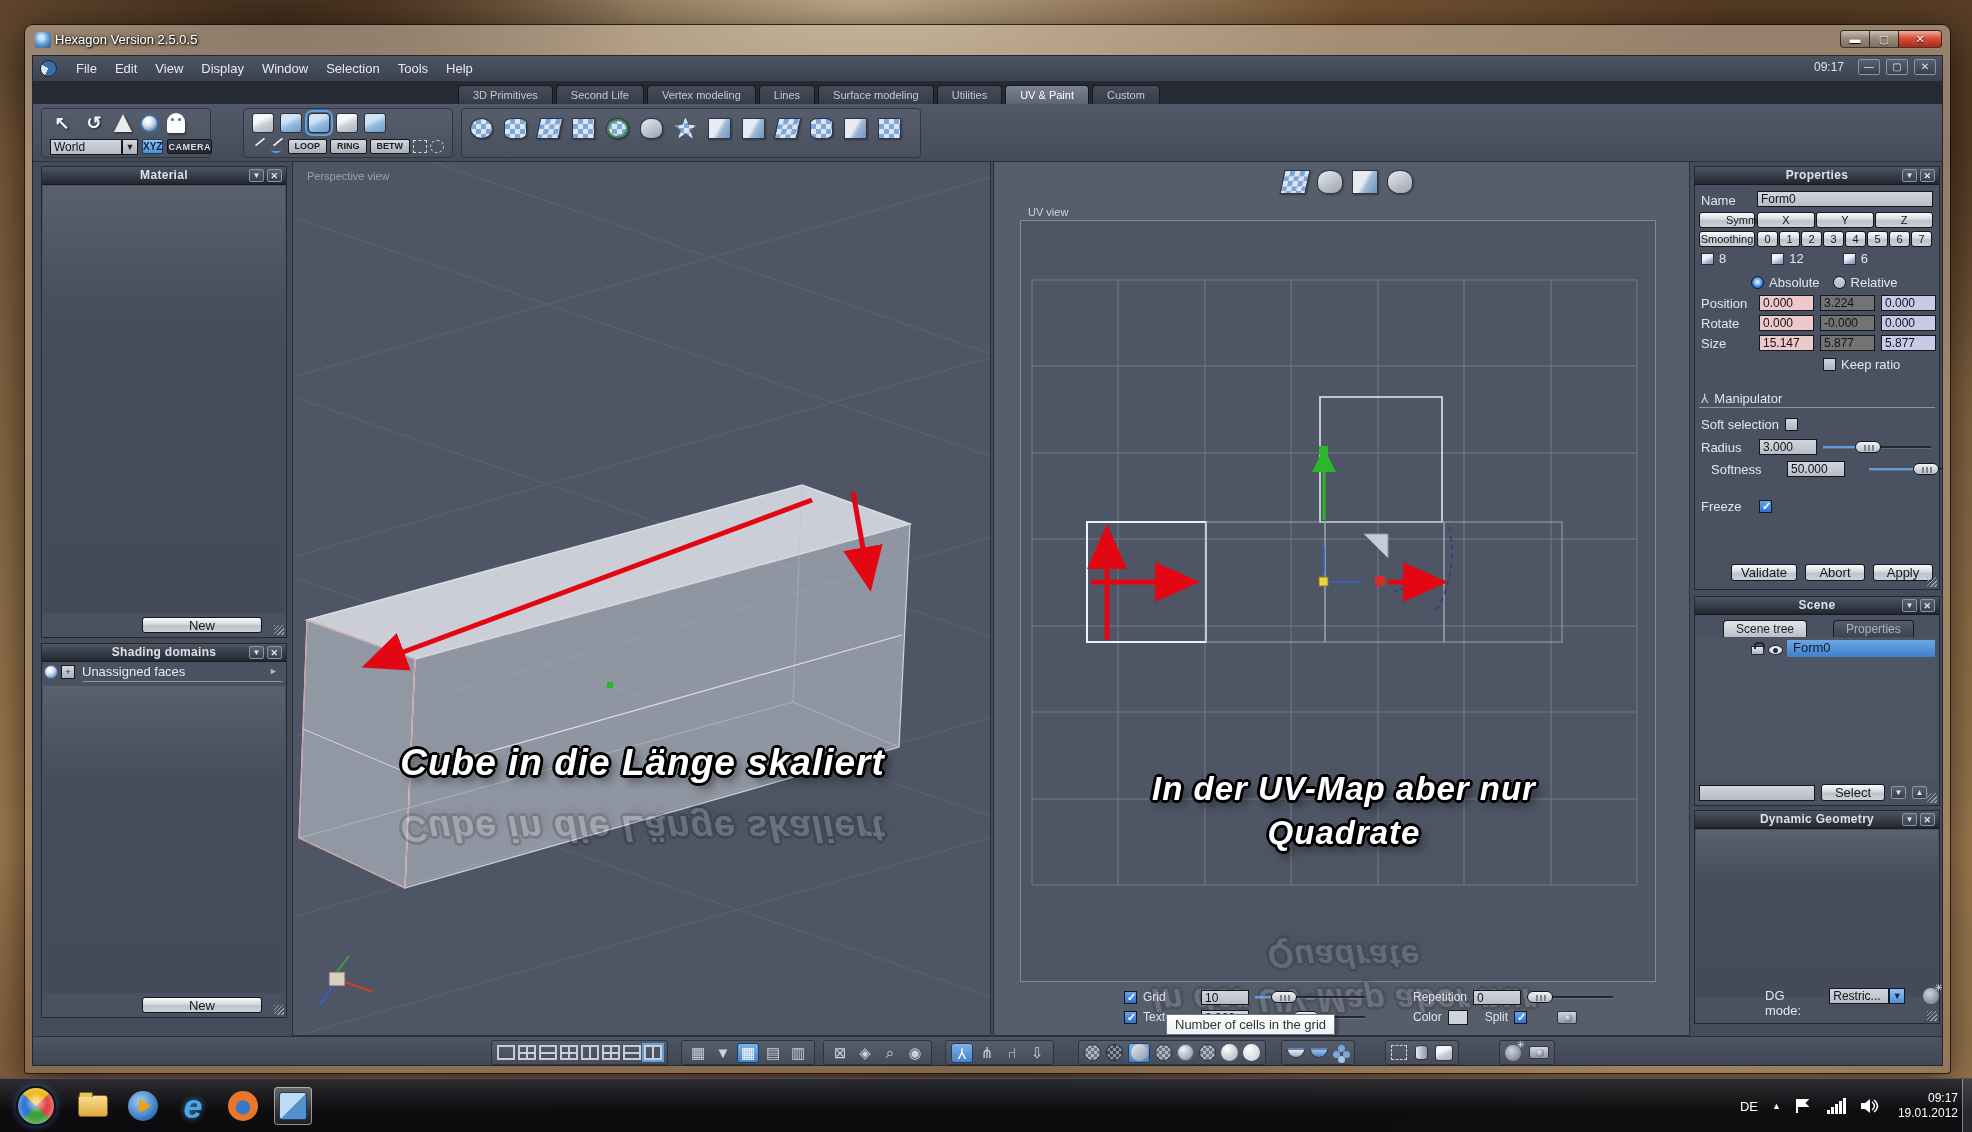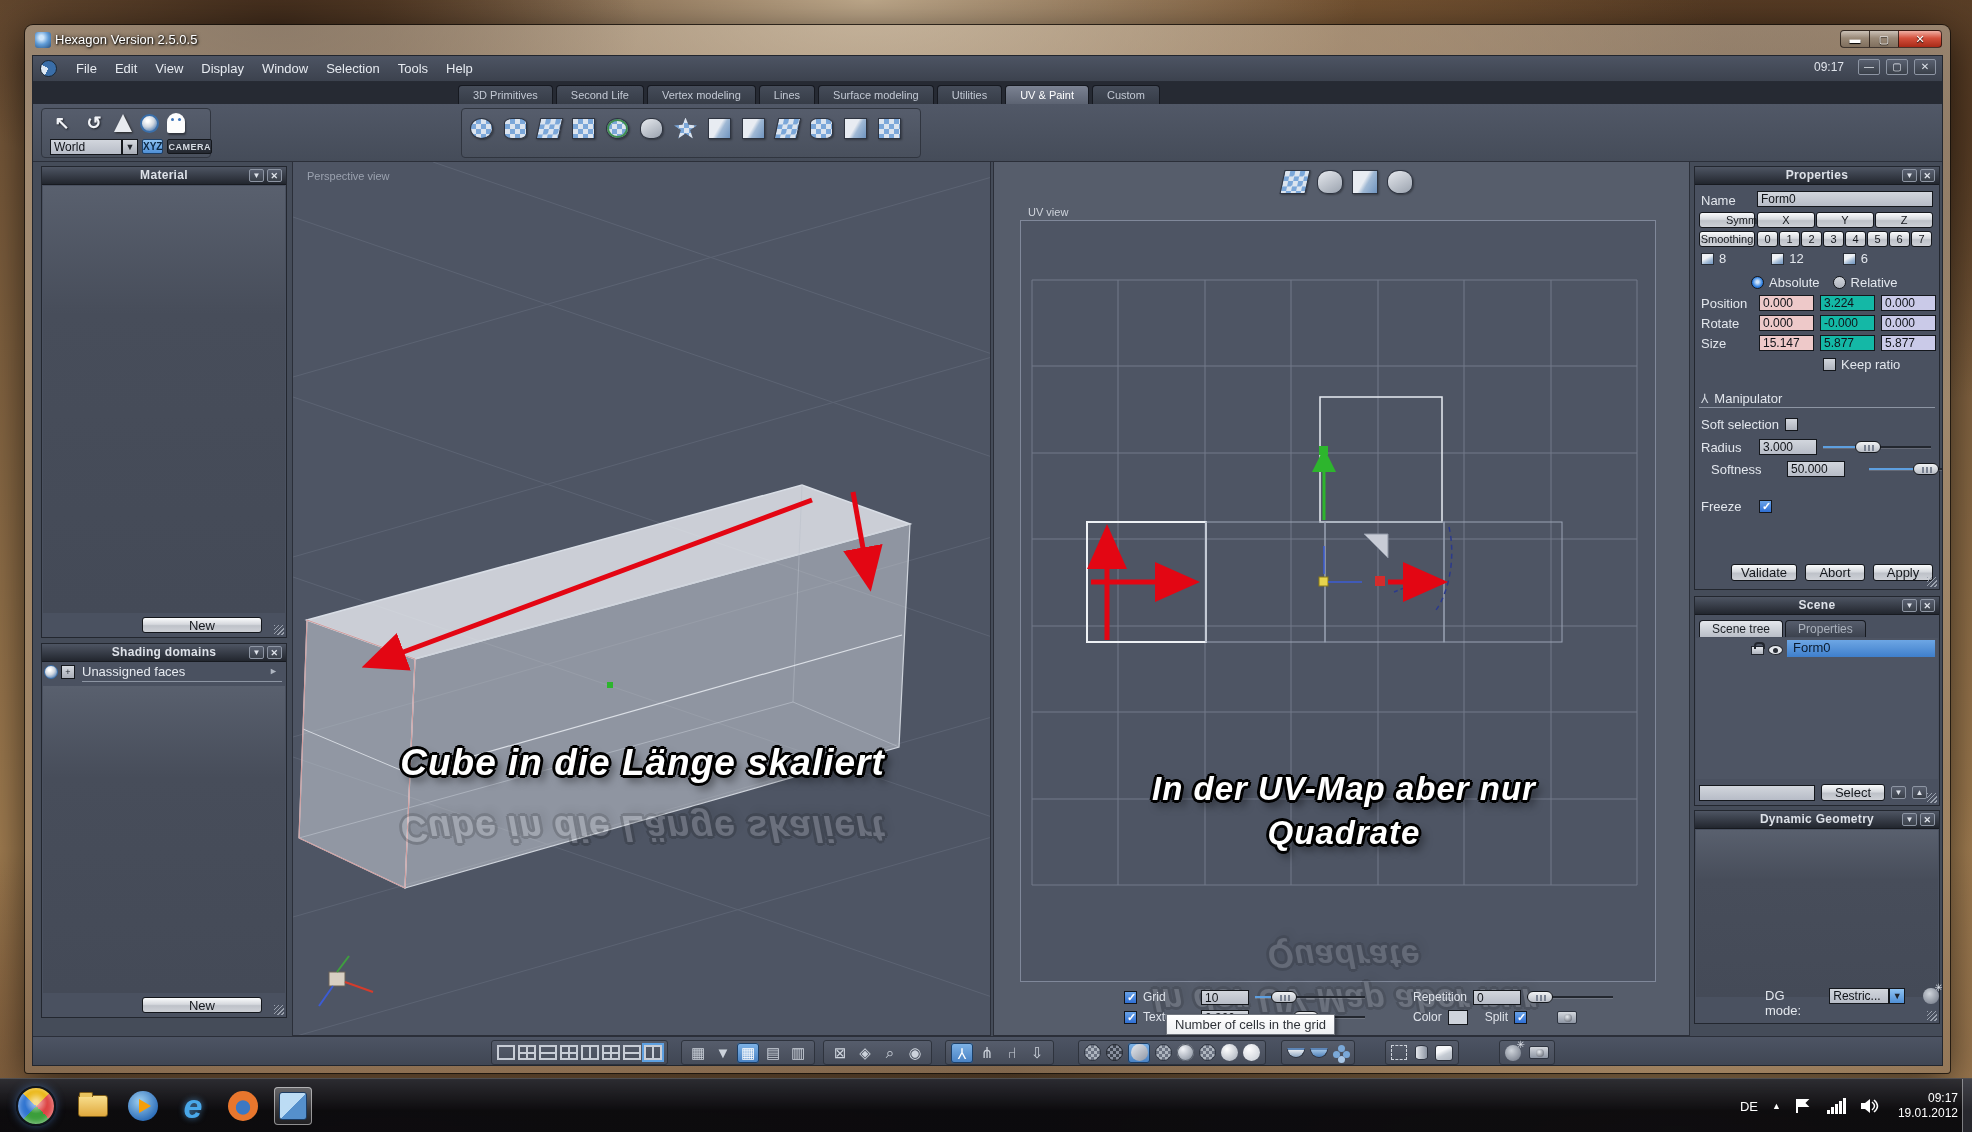--- a/index.html
+++ b/index.html
@@ -77,21 +77,21 @@
 
 .panel{background:#4a5160;border:1px solid #23272f;}
 .phead{position:relative;height:18px;background:linear-gradient(#4e5563,#22262e);border-bottom:1px solid #171a20;color:#dde1e8;font-size:12px;font-weight:bold;text-align:center;line-height:17px;letter-spacing:.3px;}
 .hctl{position:absolute;top:2px;width:15px;height:13px;border:1px solid #8d95a3;border-radius:2px;background:linear-gradient(#596070,#3a4049);color:#dfe3ea;font-size:8px;text-align:center;line-height:12px;}
 .hctl.a{right:22px;}
 .hctl.x{right:4px;font-size:9px;}
 .pbody{position:absolute;left:1px;right:1px;background:linear-gradient(#59606e,#474d5a 30%,#444a57);}
 .btn{background:linear-gradient(#fafbfc,#d6d9de 45%,#bec2c9 55%,#ced1d7);border:1px solid #14171c;border-radius:3px;color:#15181d;font-size:13px;text-align:center;}
 .grip{width:10px;height:10px;background:repeating-linear-gradient(135deg,#9aa1ad 0 1px,transparent 1px 3px);}
 .fld{background:linear-gradient(#d2d6dd,#b7bcc7);border:1px solid #14171c;color:#101318;font-size:12px;padding:0 3px;height:16px;line-height:15px;}
-.fx{background:#eec9c9;}.fy{background:#14b8a6;}.fz{background:#cacae8;}
+.fx{background:#eec9c9;}.fy{background:#737373;}.fz{background:#cacae8;}
 .ckb{width:13px;height:13px;border:1px solid #14171c;background:linear-gradient(#d2d6dd,#aeb3bd);}
 .ckb.on{background:linear-gradient(#6aa3e8,#2f6fd4);position:relative;}
 .ckb.on::after{content:"✓";position:absolute;left:2px;top:-1px;color:#fff;font-size:11px;font-weight:bold;}
 .radio{width:13px;height:13px;border-radius:50%;border:1px solid #14171c;background:linear-gradient(#d2d6dd,#aeb3bd);}
 .radio.on{background:radial-gradient(circle at 50% 45%,#cfe4fa 15%,#2f7fe0 60%,#1b4f94);}
 .slider{position:relative;height:14px;}
 .slider .track{position:absolute;left:0;right:0;top:6px;height:2px;background:#23272f;box-shadow:0 1px 0 rgba(255,255,255,.15);}
 .slider .fillb{position:absolute;left:0;top:6px;height:2px;background:#5d9fe0;}
 .slider .thumb{position:absolute;top:1px;width:26px;height:12px;border:1px solid #14171c;border-radius:6px;background:linear-gradient(#f0f2f4,#b9bec7);}
 .slider .thumb::after{content:"";position:absolute;left:8px;top:3px;width:10px;height:6px;background:repeating-linear-gradient(90deg,#7a8291 0 2px,transparent 2px 4px);}
@@ -140,21 +140,21 @@
 .ff{width:30px;height:30px;border-radius:50%;background:radial-gradient(circle at 50% 55%,#3b78c3 30%,#e8762d 34% 72%,#f8b33d);}
 .hexic{width:28px;height:28px;background:linear-gradient(135deg,#bcdcf4 0 50%,#5590cc 50%);border:1px solid #1c3c62;border-radius:3px;}
 .tray{right:14px;top:0;height:54px;display:flex;align-items:center;gap:14px;color:#fff;}
 .sigbars{display:flex;align-items:flex-end;gap:1px;}
 .sigbars i{display:block;width:3px;background:#fff;}
 .clockbox{text-align:right;font-size:12px;line-height:15px;margin-left:4px;}
 .showdesk{right:0;top:1078px;width:10px;height:54px;background:rgba(120,125,140,.25);border-left:1px solid rgba(255,255,255,.4);}
 
 .divline{background:#2b2f39;}
 .tooltip{background:linear-gradient(#ffffff,#eef0f3);border:1px solid #70757e;color:#2e3238;font-size:13px;padding:2px 8px;white-space:nowrap;box-shadow:2px 2px 4px rgba(0,0,0,.4);}
-.scenetab{height:17px;padding:0 12px;font-size:12px;line-height:16px;border:1px solid #171a20;border-bottom:none;border-radius:4px 4px 0 0;}
+.scenetab{height:17px;padding:0 12px;font-size:12px;line-height:16px;border:1px solid #171a20;border-bottom:none;border-radius:4px 4px 0 0;margin-left:24px;}
 .lock{width:13px;height:9px;background:linear-gradient(#e4e7ec,#aeb3bd);border:1px solid #22262e;position:relative;margin-top:5px;}
 .lock::before{content:"";position:absolute;left:2px;top:-5px;width:7px;height:5px;border:2px solid #22262e;border-bottom:none;border-radius:4px 4px 0 0;}
 .eye{width:15px;height:10px;border-radius:50%;background:#e4e7ec;border:1px solid #22262e;position:relative;margin-top:4px;}
 .eye::after{content:"";position:absolute;left:4px;top:2px;width:5px;height:5px;border-radius:50%;background:#2a2e36;}
 .cubemini{width:13px;height:12px;background:linear-gradient(150deg,#eef1f5 40%,#9fb8d4 70%,#6f94bf);border:1px solid #2a2f38;}
 </style>
 </head>
 <body>
 
 <div class="p desktop"></div>
@@ -213,20 +213,38 @@
           <div class="sphereti"></div>
           <div class="ghost"></div>
         </div>
         <div class="trow2">
           <div class="dd">
             <div class="fld">World</div>
             <div class="ddbtn">▼</div>
           </div>
           <div class="bxyz">XYZ</div>
           <div class="bcam">CAMERA</div>
+        </div>
+      </div>
+      <div class="tgroup" style="left:210px;width:210px;">
+        <div class="ticons" style="gap:6px;">
+          <div class="cubei"></div>
+          <div class="cubei b"></div>
+          <div class="cubei b sel"></div>
+          <div class="cubei"></div>
+          <div class="cubei b"></div>
+        </div>
+        <div class="trow2" style="gap:3px;">
+          <div class="peni"></div>
+          <div class="peni b"></div>
+          <div class="sbtn">LOOP</div>
+          <div class="sbtn">RING</div>
+          <div class="sbtn">BETW</div>
+          <div class="mq"></div>
+          <div class="mq c"></div>
         </div>
       </div>
       <div class="tgroup" style="left:428px;width:460px;">
         <div class="ticons" style="gap:11px;padding-top:13px;">
           <div class="uvi round"></div>
           <div class="uvi cyl"></div>
           <div class="uvi plane"></div>
           <div class="uvi"></div>
           <div class="uvi globe"></div>
           <div class="uvi head"></div>

